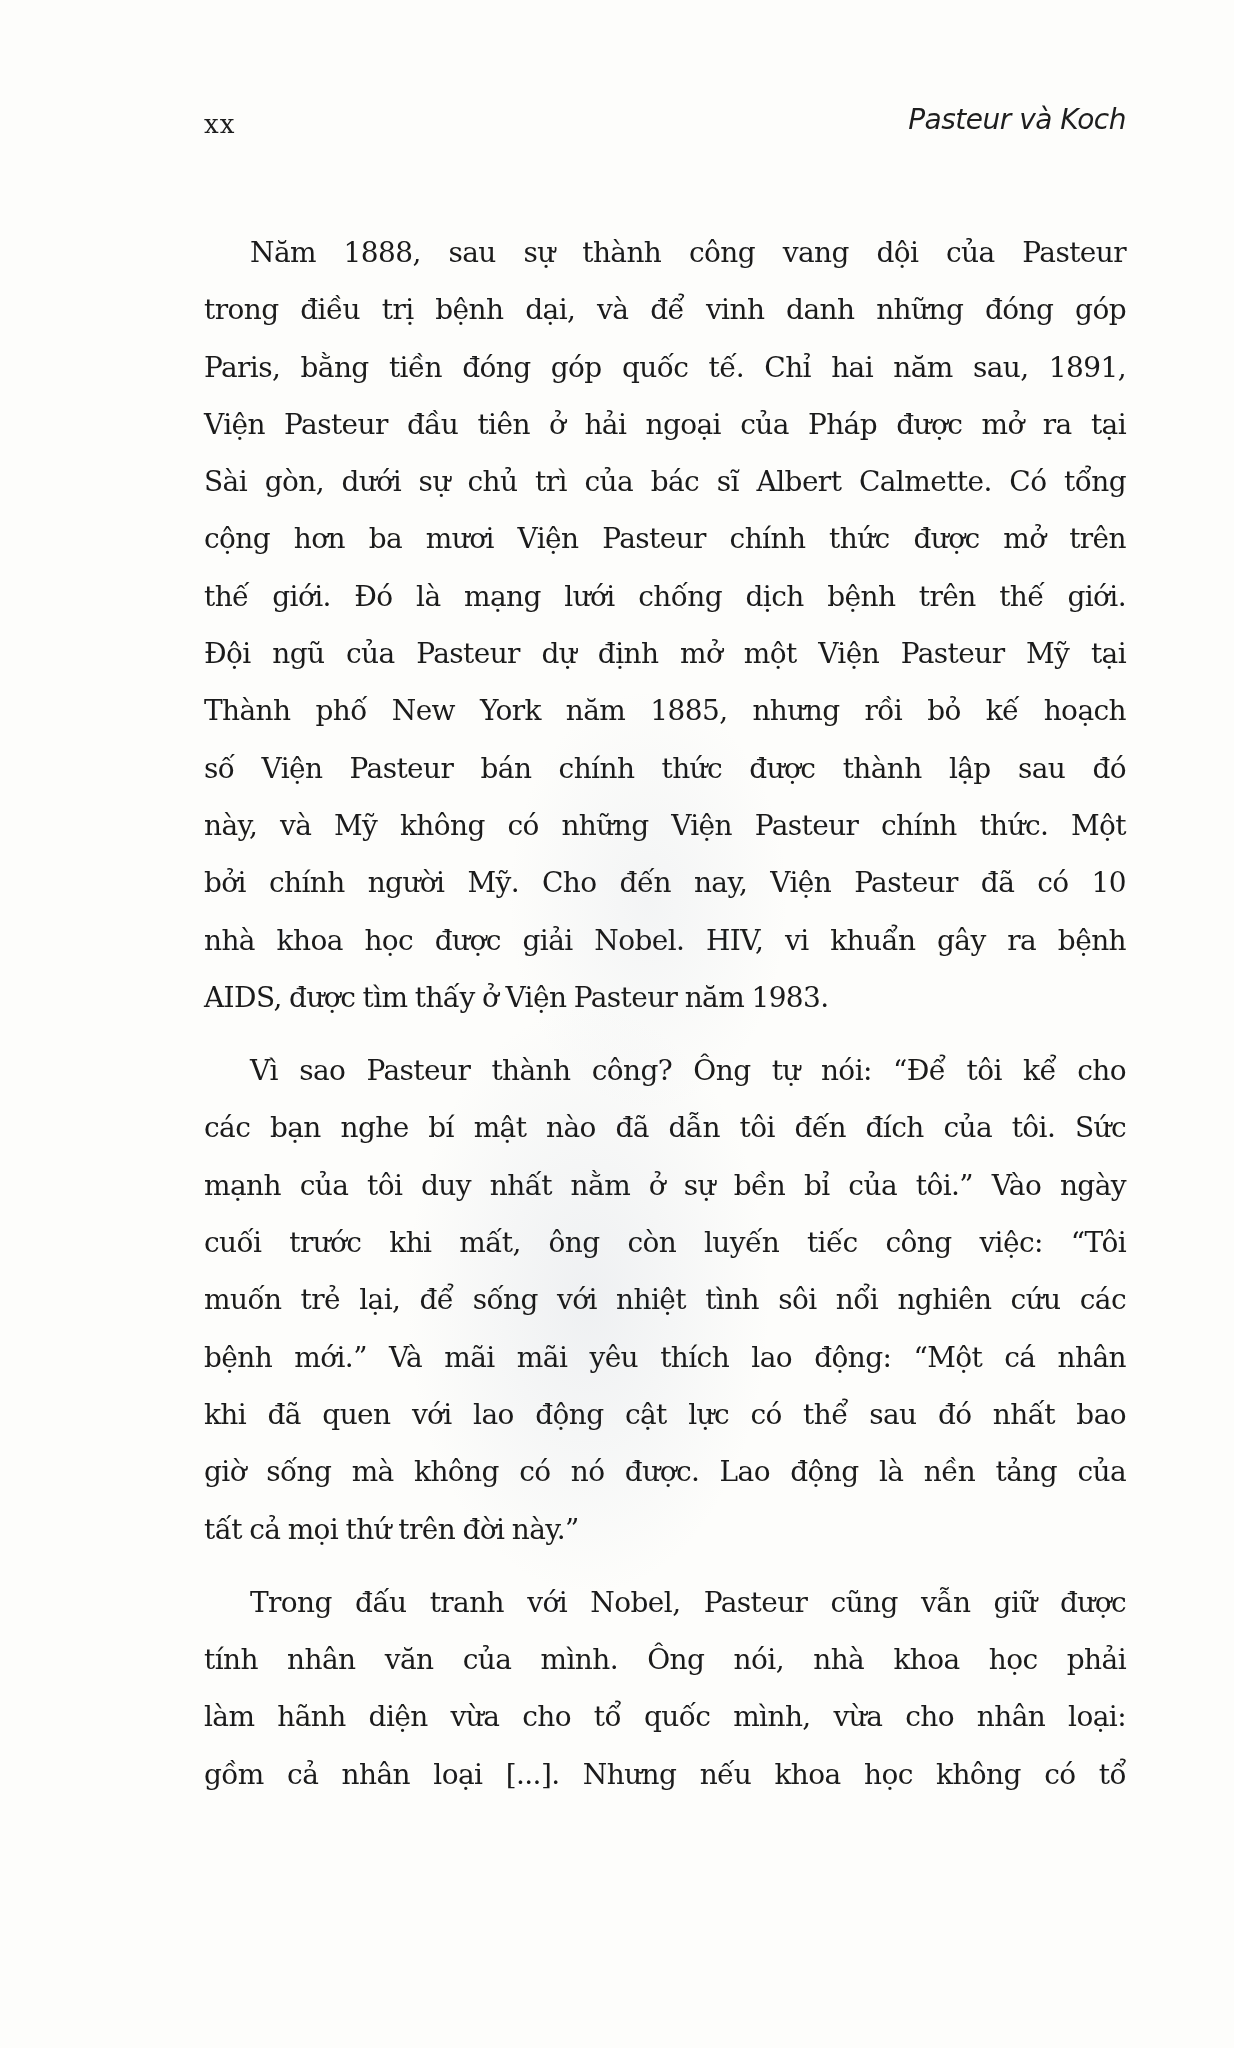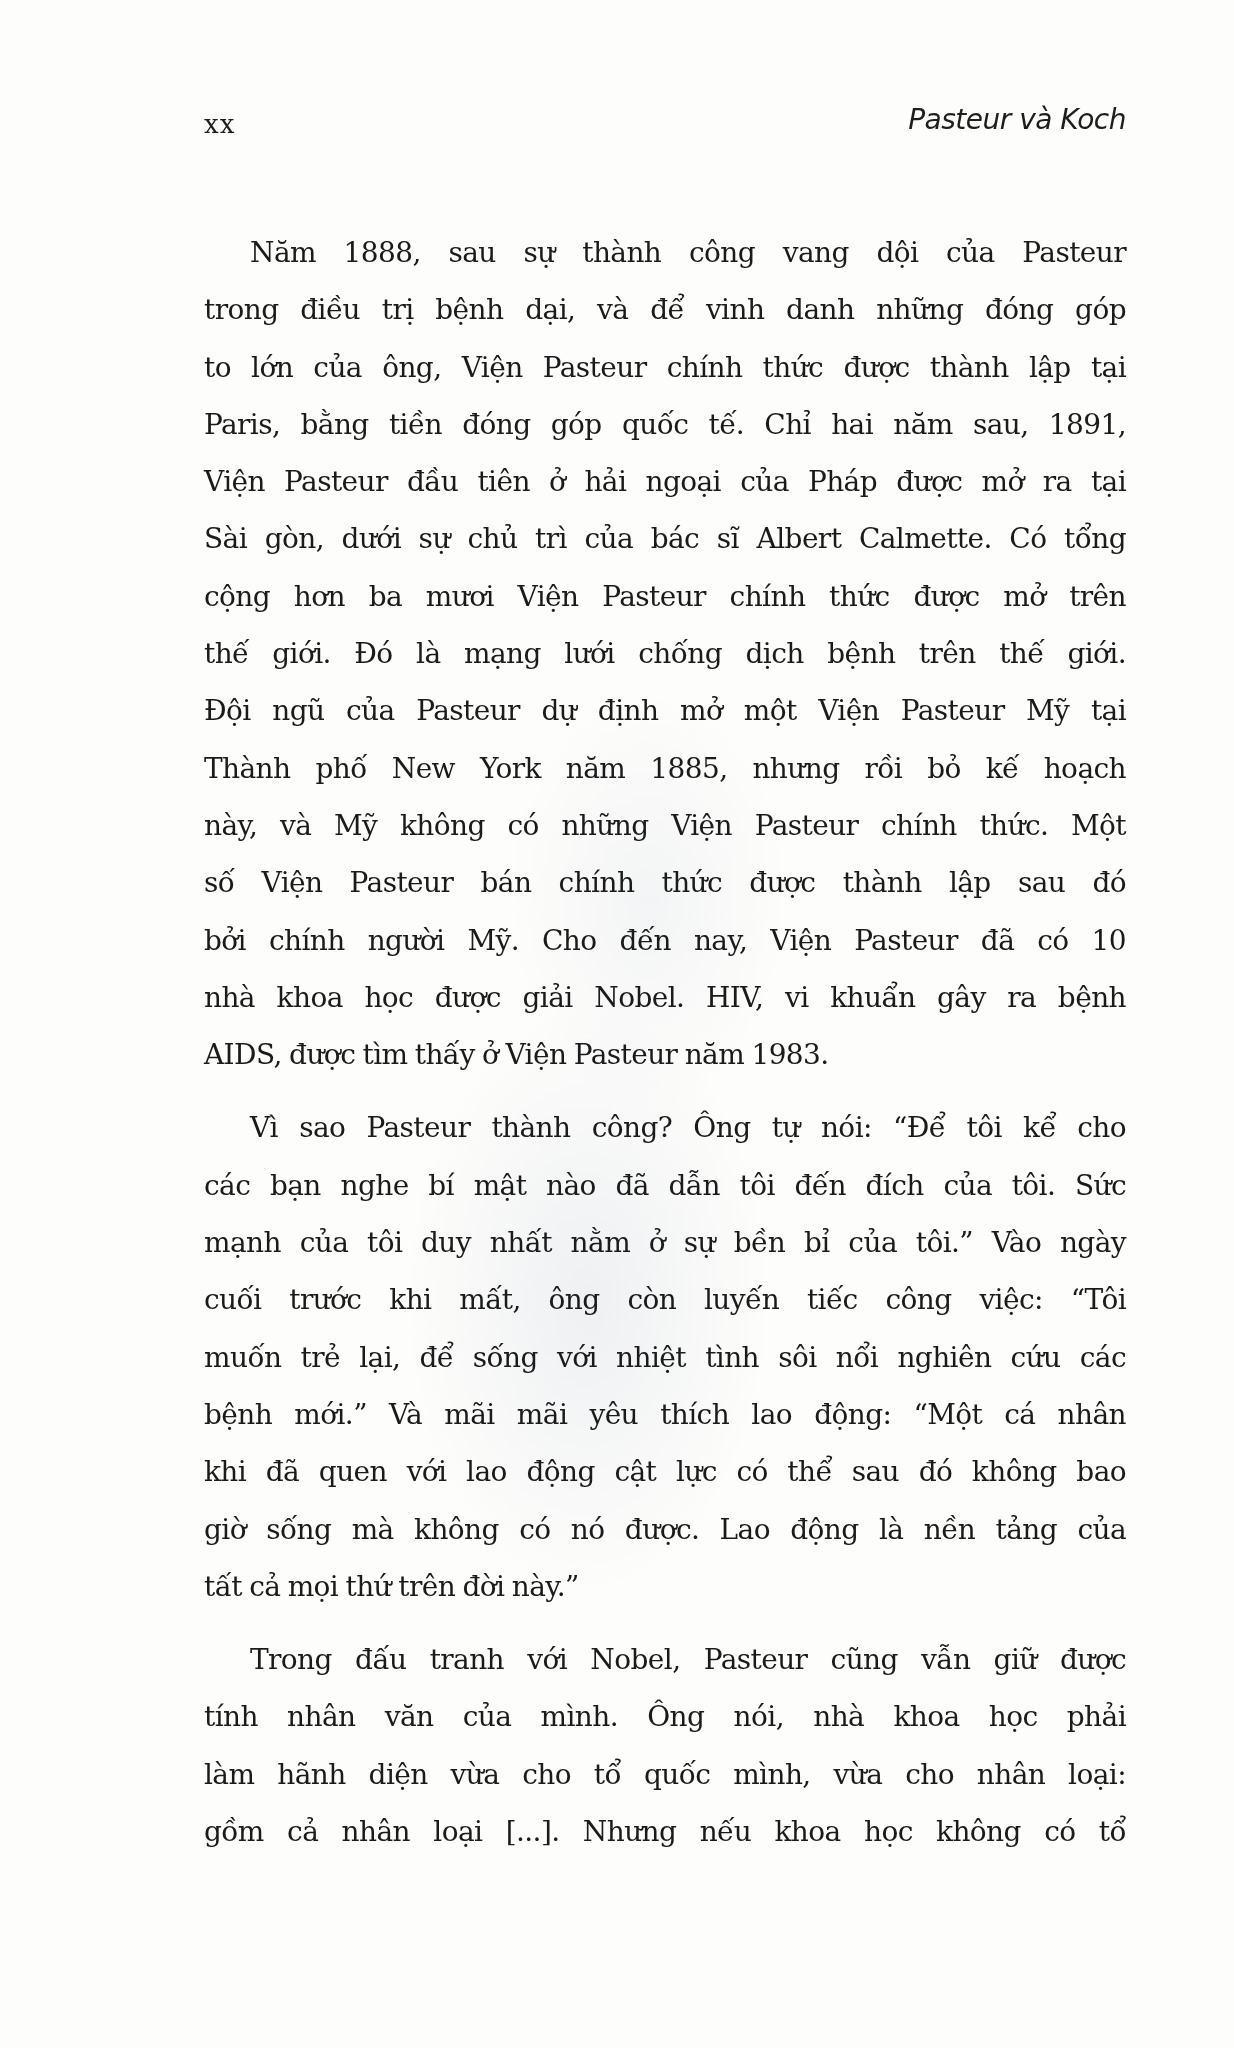--- a/index.html
+++ b/index.html
@@ -109,43 +109,42 @@
 
   <div class="running-head">
     <span class="folio">xx</span>
     <span class="running-title">Pasteur và Koch</span>
   </div>
 
   <div class="body-text">
     <p class="para">
       <span class="line indent">Năm 1888, sau sự thành công vang dội của Pasteur</span>
       <span class="line">trong điều trị bệnh dại, và để vinh danh những đóng góp</span>
-      <span class="line">to lớn của ông, Viện Pasteur chính thức được thành lập tại</span>
       <span class="line">Paris, bằng tiền đóng góp quốc tế. Chỉ hai năm sau, 1891,</span>
       <span class="line">Viện Pasteur đầu tiên ở hải ngoại của Pháp được mở ra tại</span>
       <span class="line">Sài gòn, dưới sự chủ trì của bác sĩ Albert Calmette. Có tổng</span>
       <span class="line">cộng hơn ba mươi Viện Pasteur chính thức được mở trên</span>
       <span class="line">thế giới. Đó là mạng lưới chống dịch bệnh trên thế giới.</span>
       <span class="line">Đội ngũ của Pasteur dự định mở một Viện Pasteur Mỹ tại</span>
       <span class="line">Thành phố New York năm 1885, nhưng rồi bỏ kế hoạch</span>
+      <span class="line">số Viện Pasteur bán chính thức được thành lập sau đó</span>
       <span class="line">này, và Mỹ không có những Viện Pasteur chính thức. Một</span>
-      <span class="line">số Viện Pasteur bán chính thức được thành lập sau đó</span>
       <span class="line">bởi chính người Mỹ. Cho đến nay, Viện Pasteur đã có 10</span>
       <span class="line">nhà khoa học được giải Nobel. HIV, vi khuẩn gây ra bệnh</span>
       <span class="line last">AIDS, được tìm thấy ở Viện Pasteur năm 1983.</span>
     </p>
     <div class="para-gap"></div>
     <p class="para">
       <span class="line indent">Vì sao Pasteur thành công? Ông tự nói: “Để tôi kể cho</span>
       <span class="line">các bạn nghe bí mật nào đã dẫn tôi đến đích của tôi. Sức</span>
       <span class="line">mạnh của tôi duy nhất nằm ở sự bền bỉ của tôi.” Vào ngày</span>
       <span class="line">cuối trước khi mất, ông còn luyến tiếc công việc: “Tôi</span>
       <span class="line">muốn trẻ lại, để sống với nhiệt tình sôi nổi nghiên cứu các</span>
       <span class="line">bệnh mới.” Và mãi mãi yêu thích lao động: “Một cá nhân</span>
-      <span class="line">khi đã quen với lao động cật lực có thể sau đó không bao</span>
+      <span class="line">khi đã quen với lao động cật lực có thể sau đó nhất bao</span>
       <span class="line">giờ sống mà không có nó được. Lao động là nền tảng của</span>
       <span class="line last">tất cả mọi thứ trên đời này.”</span>
     </p>
     <div class="para-gap"></div>
     <p class="para">
       <span class="line indent">Trong đấu tranh với Nobel, Pasteur cũng vẫn giữ được</span>
       <span class="line">tính nhân văn của mình. Ông nói, nhà khoa học phải</span>
       <span class="line">làm hãnh diện vừa cho tổ quốc mình, vừa cho nhân loại:</span>
       <span class="line">gồm cả nhân loại [...]. Nhưng nếu khoa học không có tổ</span>
     </p>

